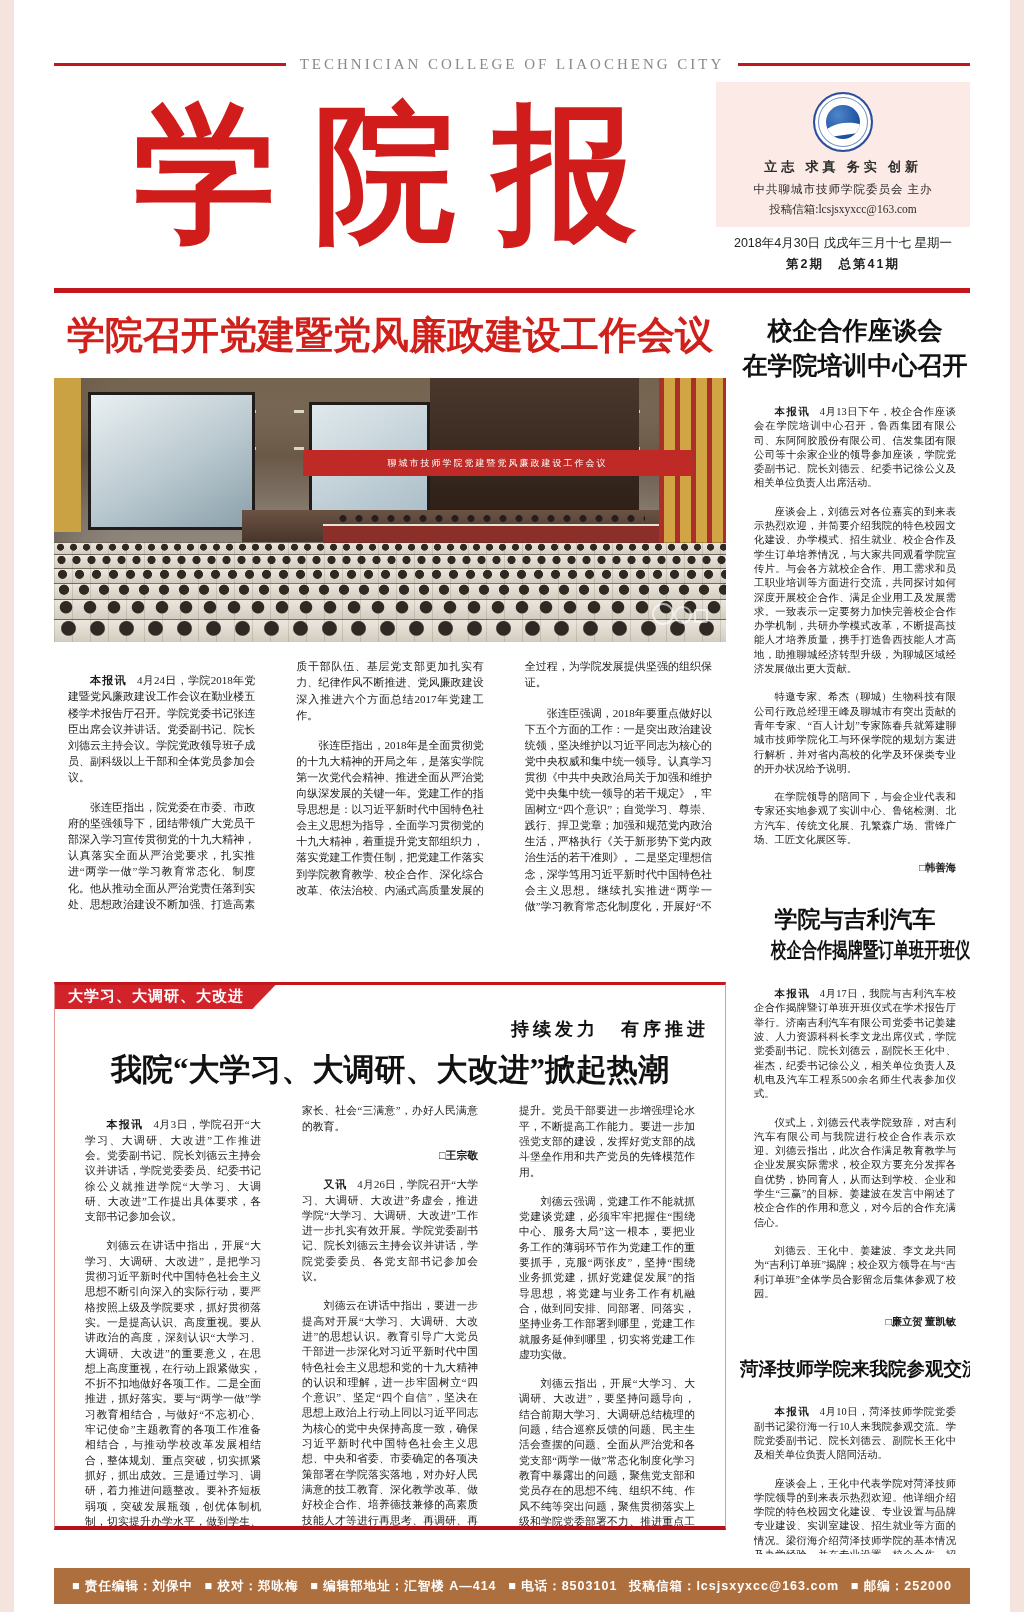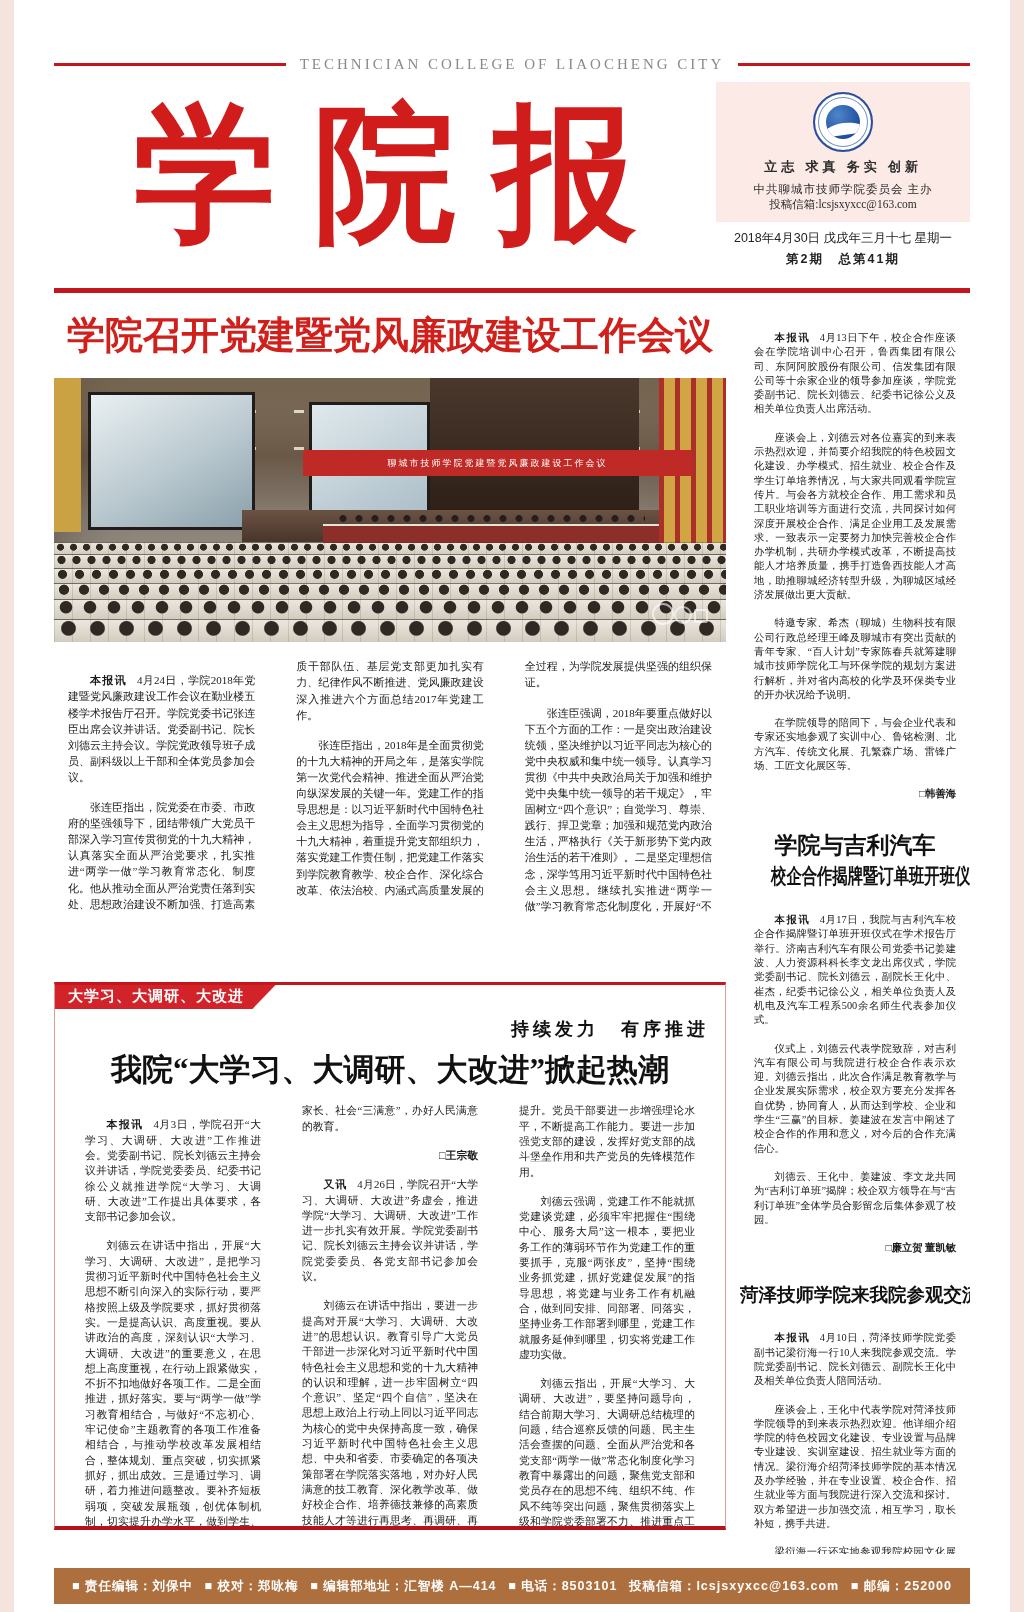--- a/index.html
+++ b/index.html
@@ -44,21 +44,21 @@
     background:radial-gradient(circle at 35% 30%,#4f86c9 0%,#1d4f9e 70%);
     overflow:hidden;
   }
   .logo .wave{
     position:absolute;left:-4px;top:18px;width:44px;height:12px;
     background:#ffffff;border-radius:50% 50% 0 0/90% 90% 0 0;
     transform:rotate(-8deg);
   }
   .motto{font-size:13px;font-weight:700;letter-spacing:4px;color:#2b2b2b;margin-top:2px;}
   .publisher{font-size:11.5px;color:#2b2b2b;margin-top:6px;letter-spacing:1px;}
-  .email{font-size:11.5px;color:#2b2b2b;}
+  .email{font-size:11.5px;color:#2b2b2b;margin-top:5px;}
   .dates{margin-top:8px;text-align:center;font-family:"Liberation Sans","DejaVu Sans",sans-serif;}
   .date-line{font-size:12.5px;font-weight:400;color:#222;}
   .issue-line{font-size:12.5px;font-weight:700;color:#222;margin-top:4px;letter-spacing:2px;}
   
   .rule{height:5px;background:#c3171d;margin-top:20px;}
   
   .grid{display:flex;gap:14px;margin-top:16px;height:1245px;}
   .main-col{width:672px;flex:none;}
   .side-col{width:230px;flex:none;overflow:hidden;height:1245px;}
   
@@ -250,20 +250,24 @@
             <p class="para">刘德云指出，开展“大学习、大调研、大改进”，要坚持问题导向，结合前期大学习、大调研总结梳理的问题，结合巡察反馈的问题、民主生活会查摆的问题、全面从严治党和各党支部“两学一做”常态化制度化学习教育中暴露出的问题，聚焦党支部和党员存在的思想不纯、组织不纯、作风不纯等突出问题，聚焦贯彻落实上级和学院党委部署不力、推进重点工作成效不大等突出问题，聚焦师生员工教改考研、工作学习、思想理念、意识形态等反映强烈的突出问题，深入查找信念不坚定、宗旨不牢固、发展理念落后、工作方式陈旧、本领不足、担当不力等突出问题，深入查找“四风”突出问题特别是形式主义、官僚主义在我院的新表现，深入查找贯彻上级决策部署、推动工作落实中的突出问题，切实把问题找准找实找具体。要强化责任落实，对查摆的问题即知即改、立行立改，高标准高质量推进“大学习、大调研、大改进”，坚决防止搞形式、走过场，确保各项任务落到实处、取得实效。</p>
             <p class="para">会上，学院纪委书记徐公义同志传达了《聊城市开展“大学习、大调研、大改进”工作领导小组关于做好近期几项工作的通知》文件精神，通报了学院“大学习、大调研、大改进”工作进展情况。</p>
           </div>
       </div>
 
     </div>
 
     <div class="side-col">
 
       <div class="sb-article">
+        <div class="sb-title">
+          <span class="t-line">校企合作座谈会</span>
+          <span class="t-line">在学院培训中心召开</span>
+        </div>
         <div class="sb-body">
             <p class="para"><b class="lead">本报讯</b>4月13日下午，校企合作座谈会在学院培训中心召开，鲁西集团有限公司、东阿阿胶股份有限公司、信发集团有限公司等十余家企业的领导参加座谈，学院党委副书记、院长刘德云、纪委书记徐公义及相关单位负责人出席活动。</p>
             <p class="para">座谈会上，刘德云对各位嘉宾的到来表示热烈欢迎，并简要介绍我院的特色校园文化建设、办学模式、招生就业、校企合作及学生订单培养情况，与大家共同观看学院宣传片。与会各方就校企合作、用工需求和员工职业培训等方面进行交流，共同探讨如何深度开展校企合作、满足企业用工及发展需求。一致表示一定要努力加快完善校企合作办学机制，共研办学模式改革，不断提高技能人才培养质量，携手打造鲁西技能人才高地，助推聊城经济转型升级，为聊城区域经济发展做出更大贡献。</p>
             <p class="para">特邀专家、希杰（聊城）生物科技有限公司行政总经理王峰及聊城市有突出贡献的青年专家、“百人计划”专家陈春兵就筹建聊城市技师学院化工与环保学院的规划方案进行解析，并对省内高校的化学及环保类专业的开办状况给予说明。</p>
             <p class="para">在学院领导的陪同下，与会企业代表和专家还实地参观了实训中心、鲁铭检测、北方汽车、传统文化展、孔繁森广场、雷锋广场、工匠文化展区等。</p>
             <p class="para byline">□韩善海</p>
           </div>
       </div>
 
       <div class="sb-article">

